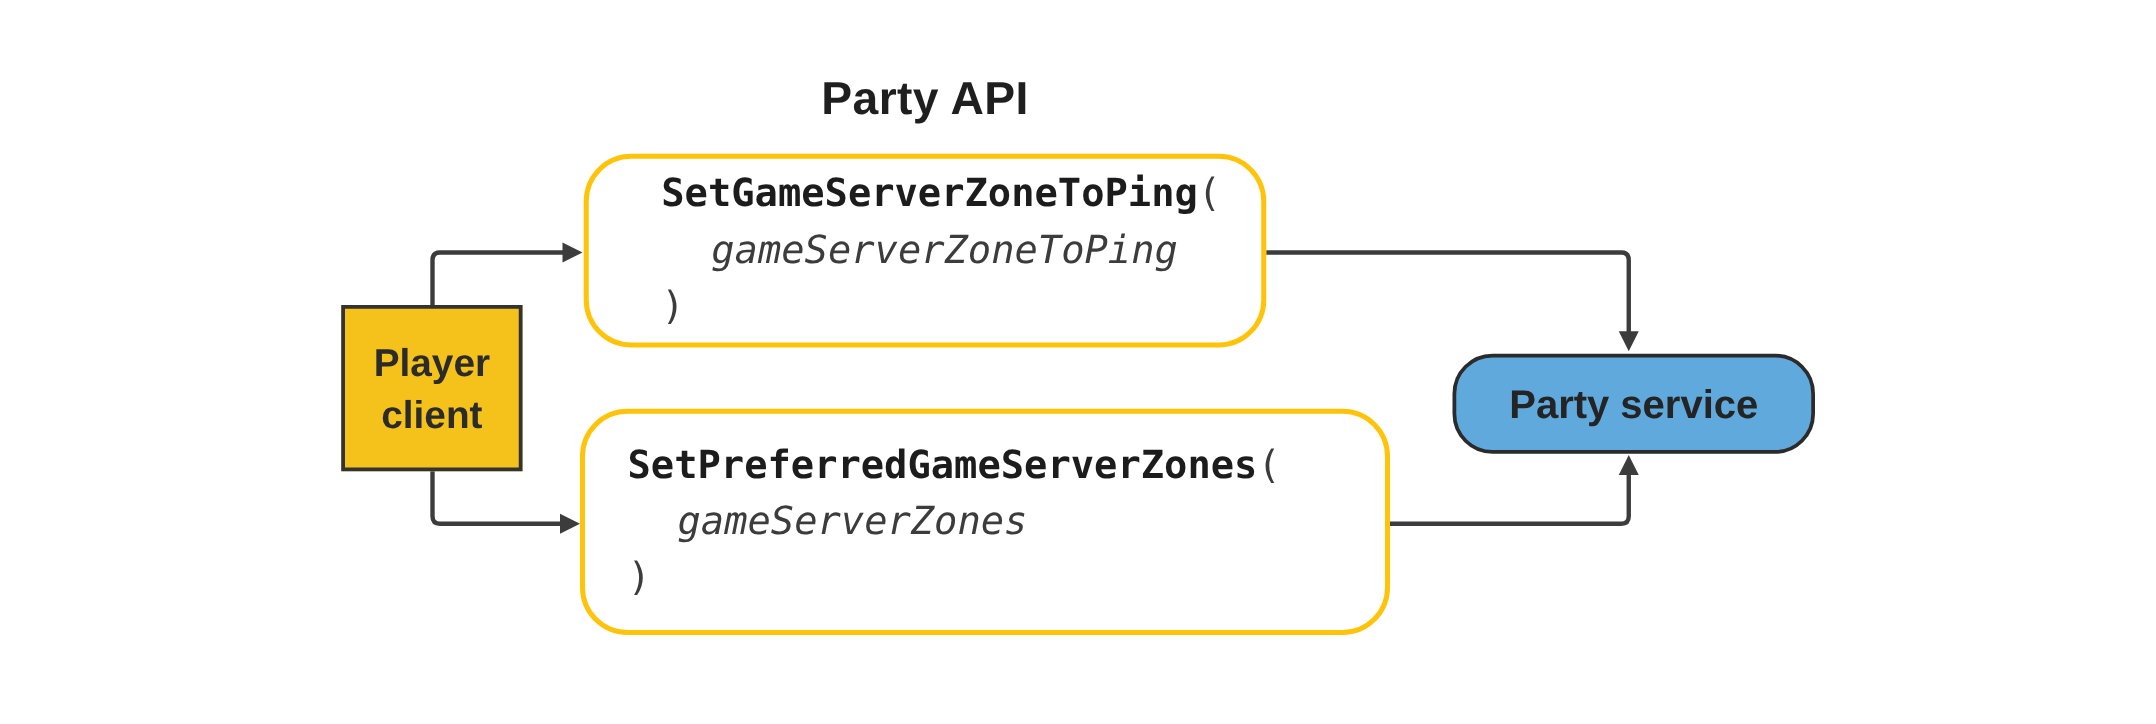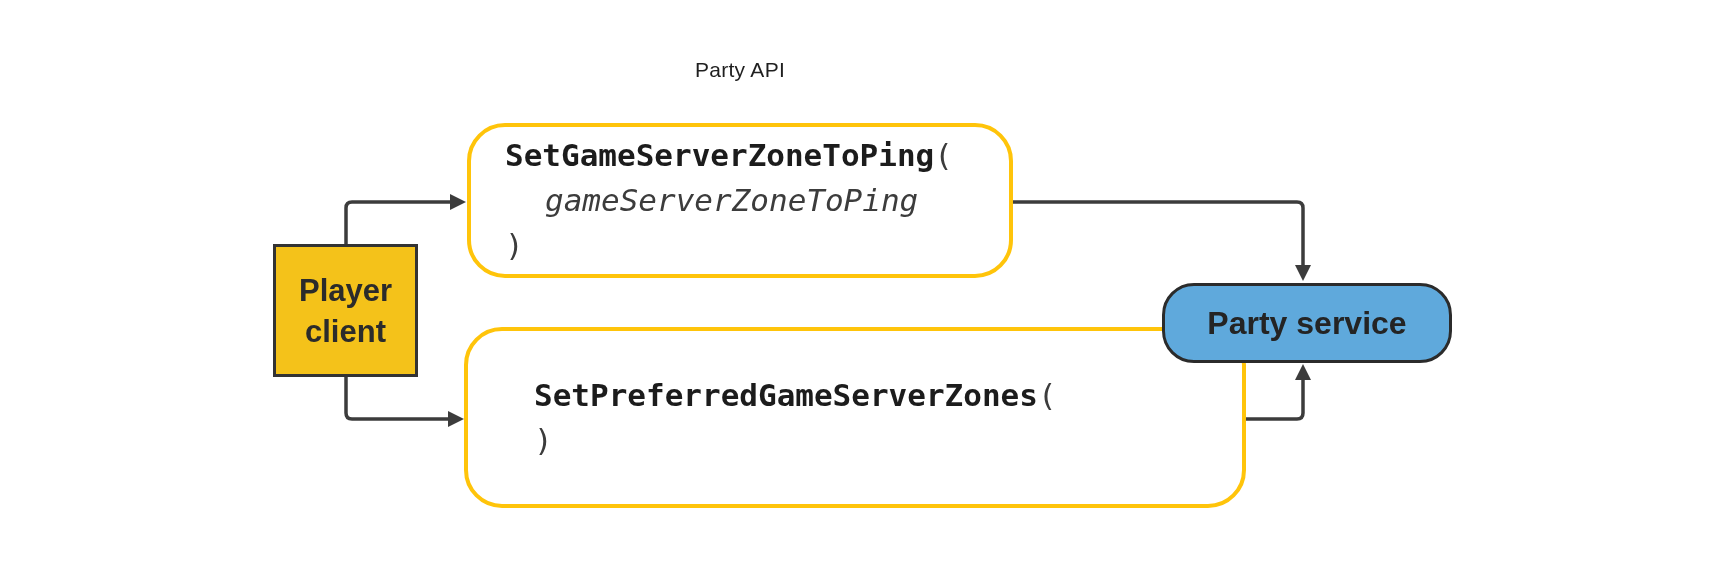--- a/index.html
+++ b/index.html
@@ -11,43 +11,43 @@
     background: #ffffff;
     font-family: "Liberation Sans", sans-serif;
     overflow: hidden;
   }
   .diagram-title {
     position: absolute;
     left: 467px;
     top: 58px;
     width: 546px;
     text-align: center;
-    font-size: 21px;
-    font-weight: normal;
+    font-size: 37px;
+    font-weight: bold;
     color: #1f1f1f;
     letter-spacing: 0.3px;
   }
   .arrow-layer {
     position: absolute;
     left: 0; top: 0;
     width: 1725px;
     height: 579px;
     pointer-events: none;
   }
   .api-box {
     position: absolute;
     background: #ffffff;
     border: 4px solid #FFC40A;
     border-radius: 38px;
     display: flex;
     flex-direction: column;
     justify-content: center;
   }
-  .api-box.box-one { left: 467px; top: 123px; width: 546px; height: 155px; }
-  .api-box.box-two { left: 464px; top: 327px; width: 782px; height: 181px; padding-left: 32px; }
+  .api-box.box-one { left: 467px; top: 123px; width: 546px; height: 155px; padding-left: 24px; }
+  .api-box.box-two { left: 464px; top: 327px; width: 648px; height: 181px; }
   .code {
     padding-left: 34px;
     font-family: "DejaVu Sans Mono", "Liberation Mono", monospace;
     font-size: 31px;
     line-height: 45px;
     color: #3c3c3c;
     white-space: nowrap;
   }
   .code .fn {
     font-weight: bold;
@@ -112,20 +112,21 @@
     <div class="code">
       <div><span class="fn">SetGameServerZoneToPing</span><span>(</span></div>
       <div class="indent">gameServerZoneToPing</div>
       <div>)</div>
     </div>
   </div>
 
   <div class="api-box box-two">
     <div class="code">
       <div><span class="fn">SetPreferredGameServerZones</span><span>(</span></div>
+      <div class="indent">gameServerZones</div>
       <div>)</div>
     </div>
   </div>
 
   <div class="party-service">
     <div>Party service</div>
   </div>
 
 </div>
 

